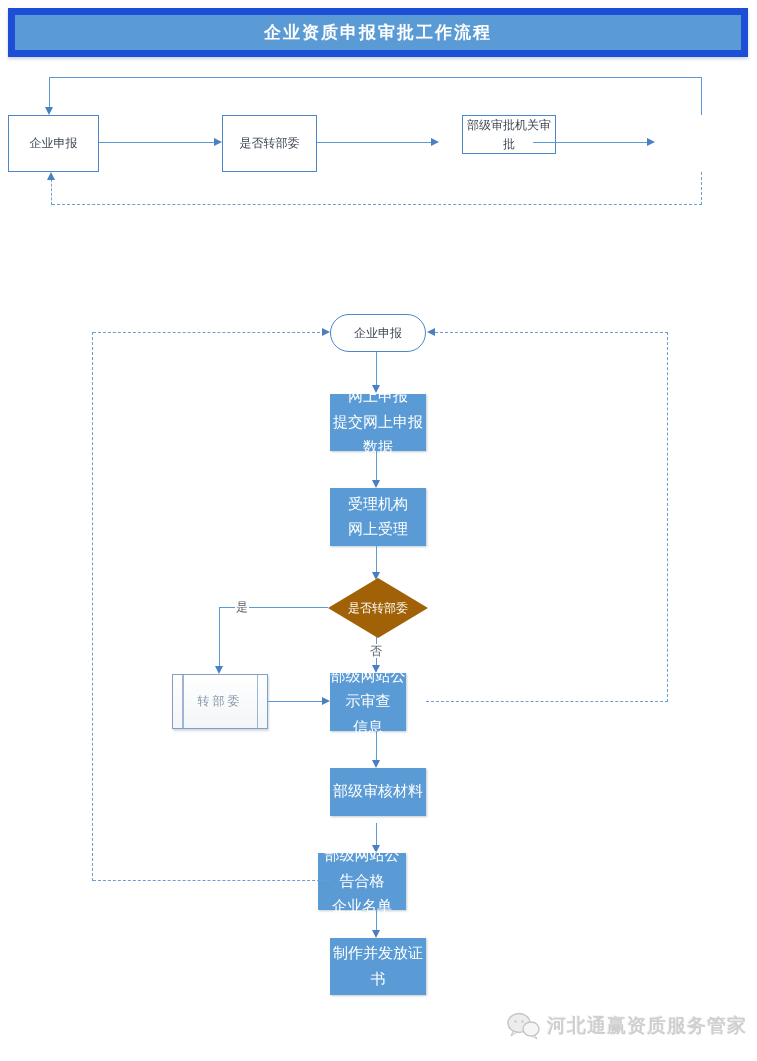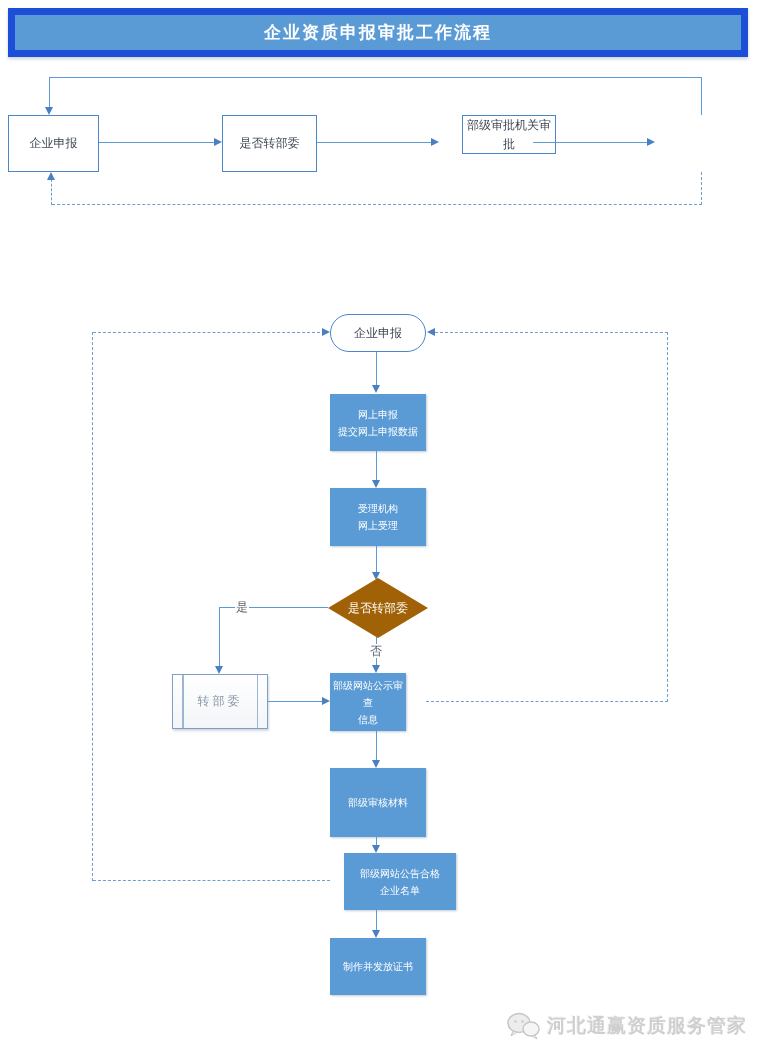--- a/index.html
+++ b/index.html
@@ -12,21 +12,21 @@
           box-shadow:0 2px 3px rgba(110,130,155,.35);}
   .banner-title{color:#ffffff;font-size:17px;font-weight:600;letter-spacing:2px;}
 
   .obox{position:absolute;background:#ffffff;border:1.5px solid #4a86c8;color:#3d4653;
         display:flex;align-items:center;justify-content:center;text-align:center;
         font-size:12px;line-height:1.55;white-space:pre-line;box-sizing:border-box;}
   .obox.small{font-size:11.5px;padding:0 2px;}
 
   .fbox{position:absolute;background:#5b9bd5;color:#ffffff;
         display:flex;align-items:center;justify-content:center;text-align:center;
-        font-size:10px;line-height:1.7;white-space:pre-line;box-sizing:border-box;
+        font-size:15px;line-height:1.7;white-space:pre-line;box-sizing:border-box;
         box-shadow:1px 1px 2px rgba(120,140,160,.45);}
 
   .oval{position:absolute;background:#ffffff;border:1.5px solid #4a86c8;border-radius:50px;
         color:#3d4653;display:flex;align-items:center;justify-content:center;
         font-size:12px;box-sizing:border-box;}
 
   .diamond{position:absolute;background:#a16207;color:#ffffff;font-size:12px;
            clip-path:polygon(50% 0,100% 50%,50% 100%,0 50%);
            display:flex;align-items:center;justify-content:center;text-align:center;}
 
@@ -120,26 +120,26 @@
     <div class="pp-bar" style="right:9px"></div>
     <span>转部委</span>
   </div>
 
   <div class="hline" style="left:268px;top:701px;width:54px"></div>
   <div class="arr arr-right" style="left:322px;top:697px"></div>
 
   <div class="vline" style="left:376px;top:731px;height:29px"></div>
   <div class="arr arr-down" style="left:372px;top:760px"></div>
 
-  <div class="fbox" style="left:330px;top:768px;width:96px;height:69px">部级审核材料</div>
+  <div class="fbox" style="left:330px;top:768px;width:96px;height:48px">部级审核材料</div>
 
   <div class="vline" style="left:376px;top:823px;height:22px"></div>
   <div class="arr arr-down" style="left:372px;top:845px"></div>
 
-  <div class="fbox" style="left:344px;top:853px;width:112px;height:57px">部级网站公告合格
+  <div class="fbox" style="left:318px;top:853px;width:88px;height:57px">部级网站公告合格
 企业名单</div>
 
   <div class="vline" style="left:376px;top:910px;height:20px"></div>
   <div class="arr arr-down" style="left:372px;top:930px"></div>
 
   <div class="fbox" style="left:330px;top:938px;width:96px;height:57px">制作并发放证书</div>
 
   <div class="dhline" style="left:426px;top:701px;width:242px"></div>
   <div class="dvline" style="left:667px;top:332px;height:370px"></div>
   <div class="dhline" style="left:435px;top:332px;width:233px"></div>

